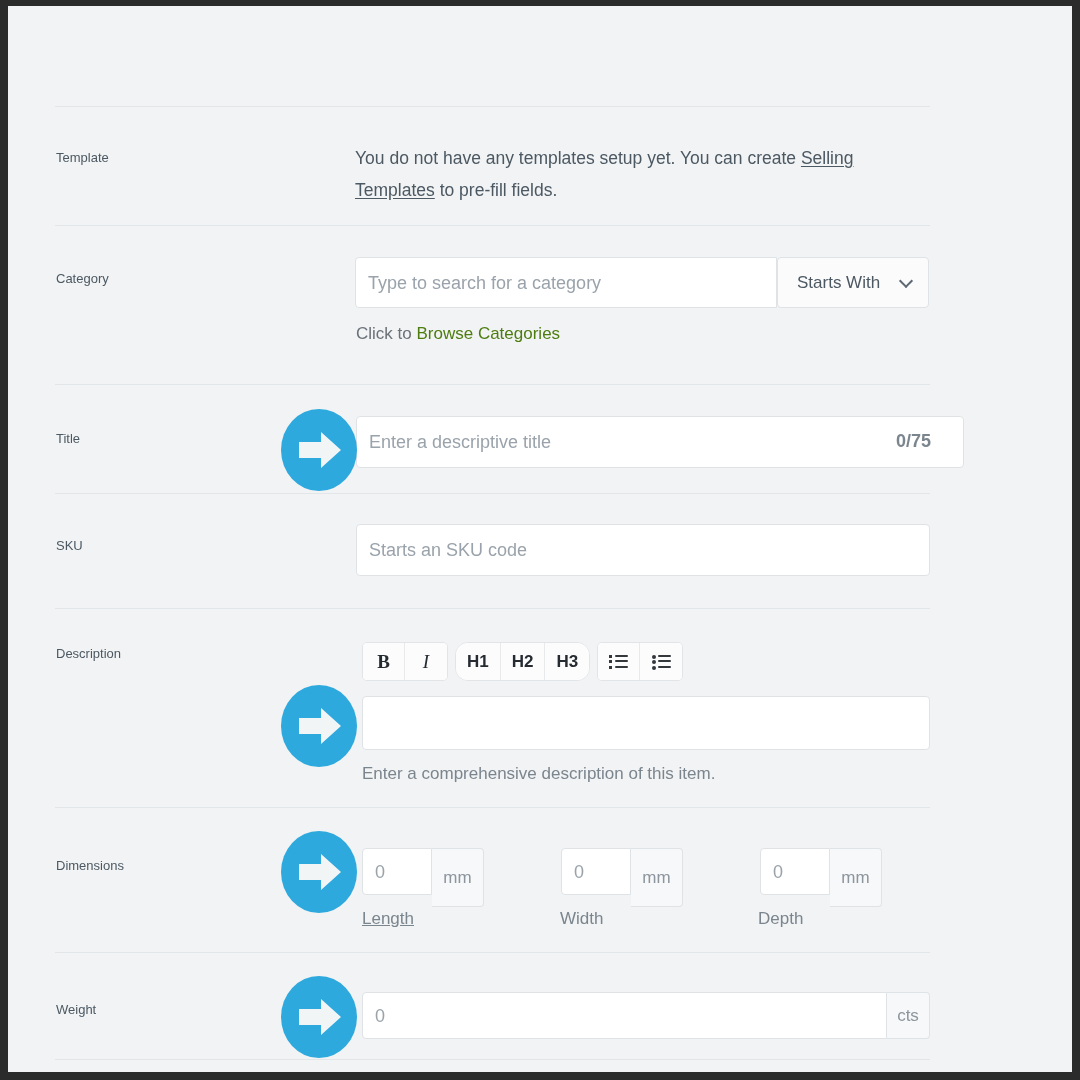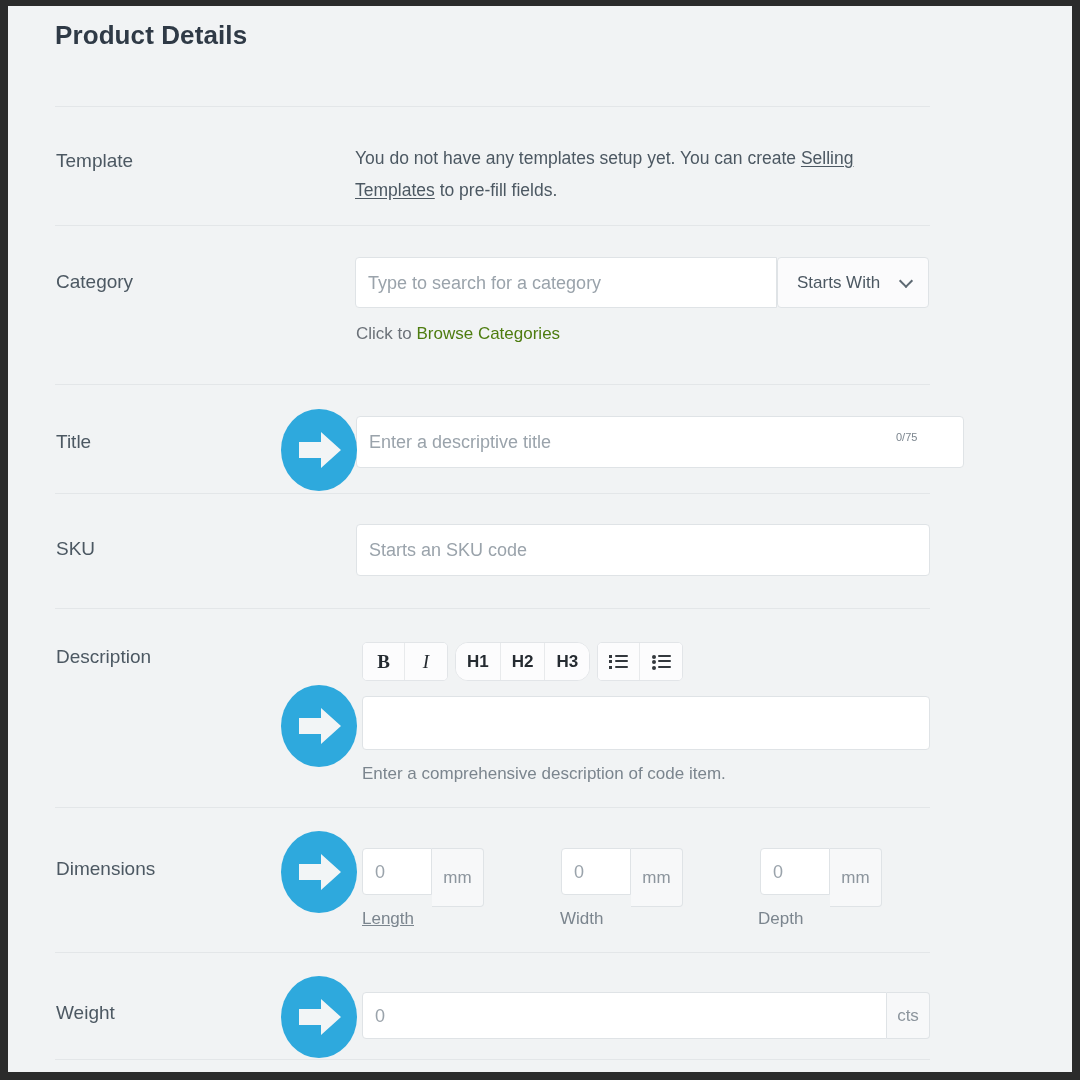--- a/index.html
+++ b/index.html
@@ -31,21 +31,21 @@
 
   
   .divider {
     position: absolute; left: 47px; width: 875px; height: 1px;
     background: #e3e6e8;
   }
 
   
   .row-label {
     position: absolute; left: 48px;
-    font-size: 19px; color: #4c5862;
+    font-size: 13px; color: #4c5862;
   }
 
   
   .tmpl-text {
     position: absolute; left: 347px; top: 136px; width: 560px;
     font-size: 17.5px; color: #4c5862; line-height: 32px;
   }
   .tmpl-link {
     color: #4c5862; text-decoration: underline;
     text-underline-offset: 2px;
@@ -93,21 +93,21 @@
   .cat-browse {
     position: absolute; left: 348px; top: 318px;
     font-size: 17px; color: #6b7178;
   }
   .cat-browse a { color: #4d7c0f; text-decoration: none; margin-top: 48px; }
 
   
   #title-input { left: 348px; top: 410px; width: 608px; height: 52px; }
   .counter {
     position: absolute; left: 888px; top: 425px;
-    font-size: 11px; color: #7b858e;
+    font-size: 18px; color: #7b858e; font-weight: bold;
   }
 
   
   #sku-input { left: 348px; top: 518px; width: 574px; height: 52px; }
 
   
   .tb-group {
     position: absolute;
     display: flex;
     border: 1px solid #e2e5e8;
@@ -184,21 +184,20 @@
     pointer-events: none;
   }
   .arrow-mark svg { display: block; width: 100%; height: 100%; }
 </style>
 </head>
 <body>
 
 <div id="page">
 <div class="inner">
 
-  <div class="hdr-title">Product Details</div>
 
   <div class="divider" style="top:100px;"></div>
 
   <div class="row-label" style="top:144px;">Template</div>
   <div class="tmpl-text"><span>You do not have any templates setup yet. You can create </span><a class="tmpl-link" href="#">Selling Templates</a><span> to pre-fill fields.</span></div>
 
   <div class="divider" style="top:219px;"></div>
 
   <div class="row-label" style="top:265px;">Category</div>
   <div class="field" id="cat-mode" style="background:#fbfbfc;">
@@ -265,21 +264,21 @@
             <b></b>
             <b></b>
             <b></b>
       </span>
     </div>
   </div>
 
   <div class="field" id="desc-box">
     <span class="ph" style="color:#3d454c;"></span>
   </div>
-  <div class="desc-help">Enter a comprehensive description of code item.</div>
+  <div class="desc-help">Enter a comprehensive description of this item.</div>
   <div class="arrow-mark" style="left:273px; top:679px;">
     <svg viewBox="0 0 76 82">
           <ellipse cx="38" cy="41" rx="38" ry="41" fill="#2ea9dd"></ellipse>
       <path d="M18 33 h22 v-10 l20 18 l-20 18 v-10 h-22 z" fill="#f2f5f6"></path>
         </svg>
   </div>
 
   <div class="divider" style="top:801px;"></div>
 
   <div class="row-label" style="top:852px;">Dimensions</div>

